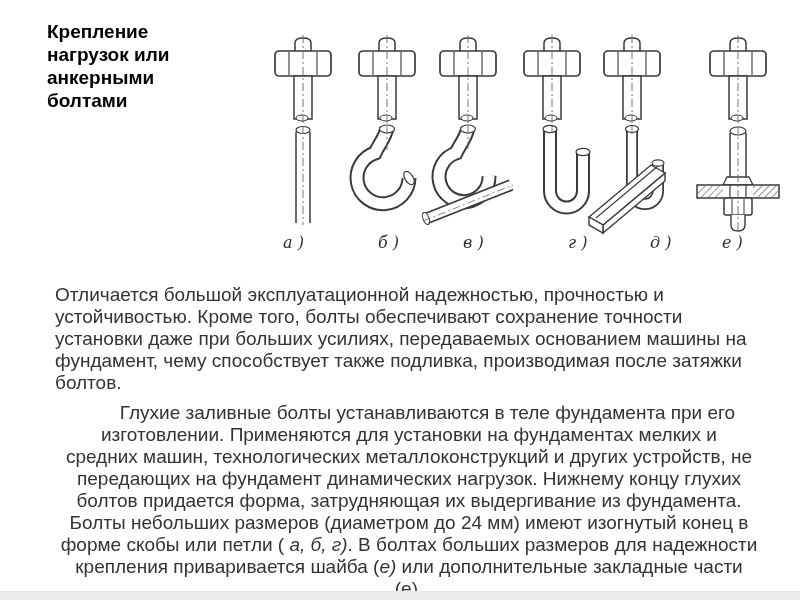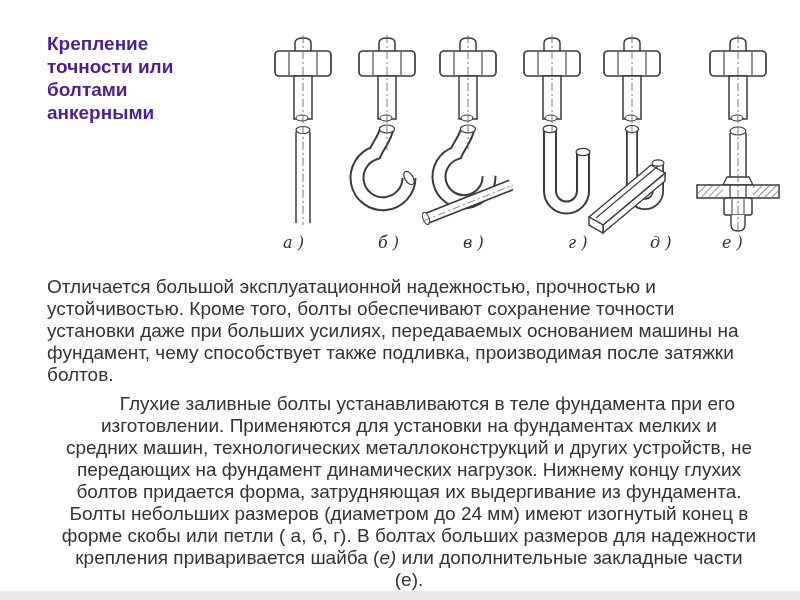--- a/index.html
+++ b/index.html
@@ -1,22 +1,22 @@
 <!DOCTYPE html>
 <html><head>
 <meta charset="utf-8">
 <style>
   html,body{margin:0;padding:0;background:#fff;}
   .slide{position:relative;width:800px;height:600px;background:#ffffff;overflow:hidden;
          font-family:"Liberation Sans",sans-serif;}
-  .title{position:absolute;left:47px;top:32px;font-weight:bold;font-size:19px;
-         line-height:23px;color:#4c1d95;}
+  .title{position:absolute;left:47px;top:20px;font-weight:bold;font-size:19px;
+         line-height:23px;color:#000000;}
   .bodytext{position:absolute;left:47px;top:276px;width:724px;font-size:19px;
          line-height:22px;color:#333333;}
-  .bodytext p{margin:0;white-space:pre-wrap;}
+  .bodytext p{margin:8px;white-space:pre-wrap;}
   .bodytext p.second{margin-top:7px;text-align:center;}
   .figure{position:absolute;left:255px;top:35px;width:540px;height:228px;}
   .bolt{position:absolute;top:0;width:90px;height:200px;overflow:visible;}
   .flabel{position:absolute;top:198px;font-family:"DejaVu Serif",serif;font-style:italic;
          font-size:16px;color:#2e2e2e;white-space:nowrap;}
   .bottom-bar{position:absolute;left:0;top:591px;width:800px;height:9px;background:#eaeaea;}
 </style>
 </head>
 <body>
 
@@ -34,23 +34,23 @@
         <line x1="45" y1="0" x2="45" y2="91" stroke="#6a6a6a" stroke-width="0.9" stroke-dasharray="8 3 2 3"></line>
       </g>
       <pattern id="hatch" patternUnits="userSpaceOnUse" width="5" height="5" patternTransform="rotate(45)">
         <line x1="0" y1="0" x2="0" y2="5" stroke="#3a3a3a" stroke-width="1.1"></line>
       </pattern>
     </defs>
   </svg>
 
   <div class="title">
     <div>Крепление</div>
-    <div>точности или</div>
+    <div>нагрузок или</div>
+    <div>анкерными</div>
     <div>болтами</div>
-    <div>анкерными</div>
   </div>
 
   <div class="figure">
 
     <svg class="bolt" style="left:3px" viewBox="0 0 90 200">
       <use href="#bolt-top"></use>
       <ellipse cx="45" cy="95" rx="7" ry="3.5" fill="#fff" stroke="#3a3a3a" stroke-width="1.2"></ellipse>
       <line x1="38" y1="97" x2="38" y2="188" stroke="#3a3a3a" stroke-width="1.5"></line>
       <line x1="52" y1="97" x2="52" y2="188" stroke="#3a3a3a" stroke-width="1.5"></line>
       <line x1="45" y1="91" x2="45" y2="190" stroke="#6a6a6a" stroke-width="0.9" stroke-dasharray="8 3 2 3"></line>
@@ -130,19 +130,19 @@
 устойчивостью. Кроме того, болты обеспечивают сохранение точности
 установки даже при больших усилиях, передаваемых основанием машины на
 фундамент, чему способствует также подливка, производимая после затяжки
 болтов.</span></p>
     <p class="second"><span>       Глухие заливные болты устанавливаются в теле фундамента при его
 изготовлении. Применяются для установки на фундаментах мелких и
 средних машин, технологических металлоконструкций и других устройств, не
 передающих на фундамент динамических нагрузок. Нижнему концу глухих
 болтов придается форма, затрудняющая их выдергивание из фундамента.
 Болты небольших размеров (диаметром до 24 </span><span style="">мм)</span><span> имеют изогнутый конец в
-форме скобы или петли ( </span><span style="">а, б, г)</span><span>. В болтах больших размеров для надежности
+форме скобы или петли ( </span><span style="font-style: italic;">а, б, г)</span><span>. В болтах больших размеров для надежности
 крепления приваривается шайба (</span><span style="font-style: italic;">е)</span><span> или дополнительные закладные части
 (е).</span></p>
   </div>
 
   <div class="bottom-bar"></div>
 </div>
 
 </body></html>

